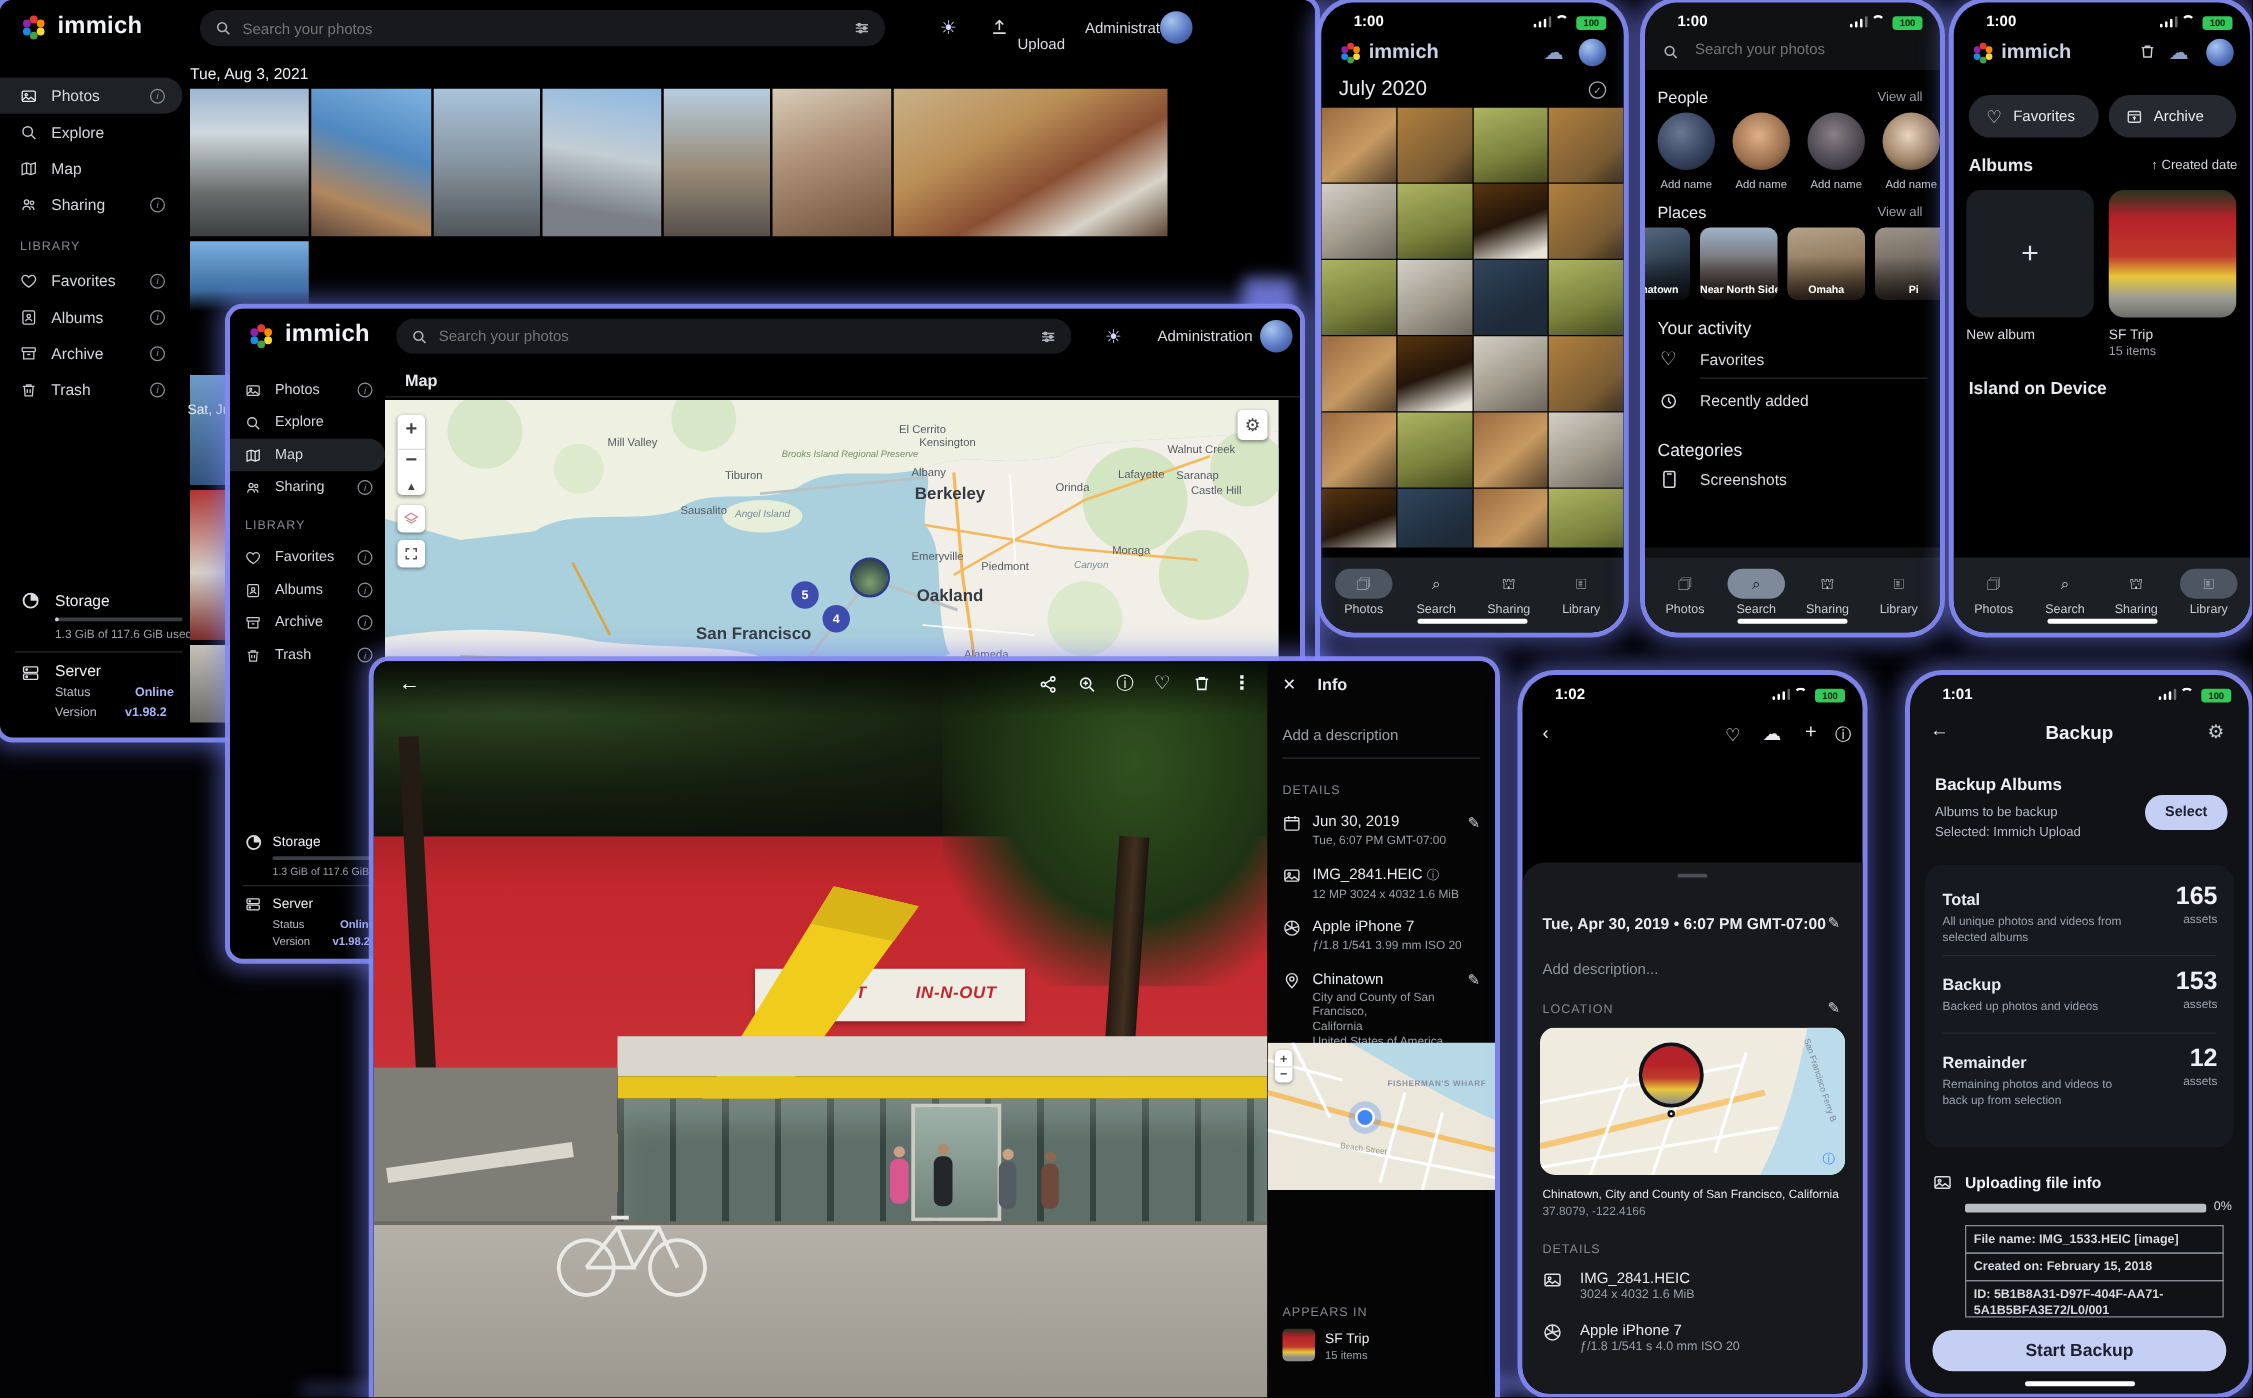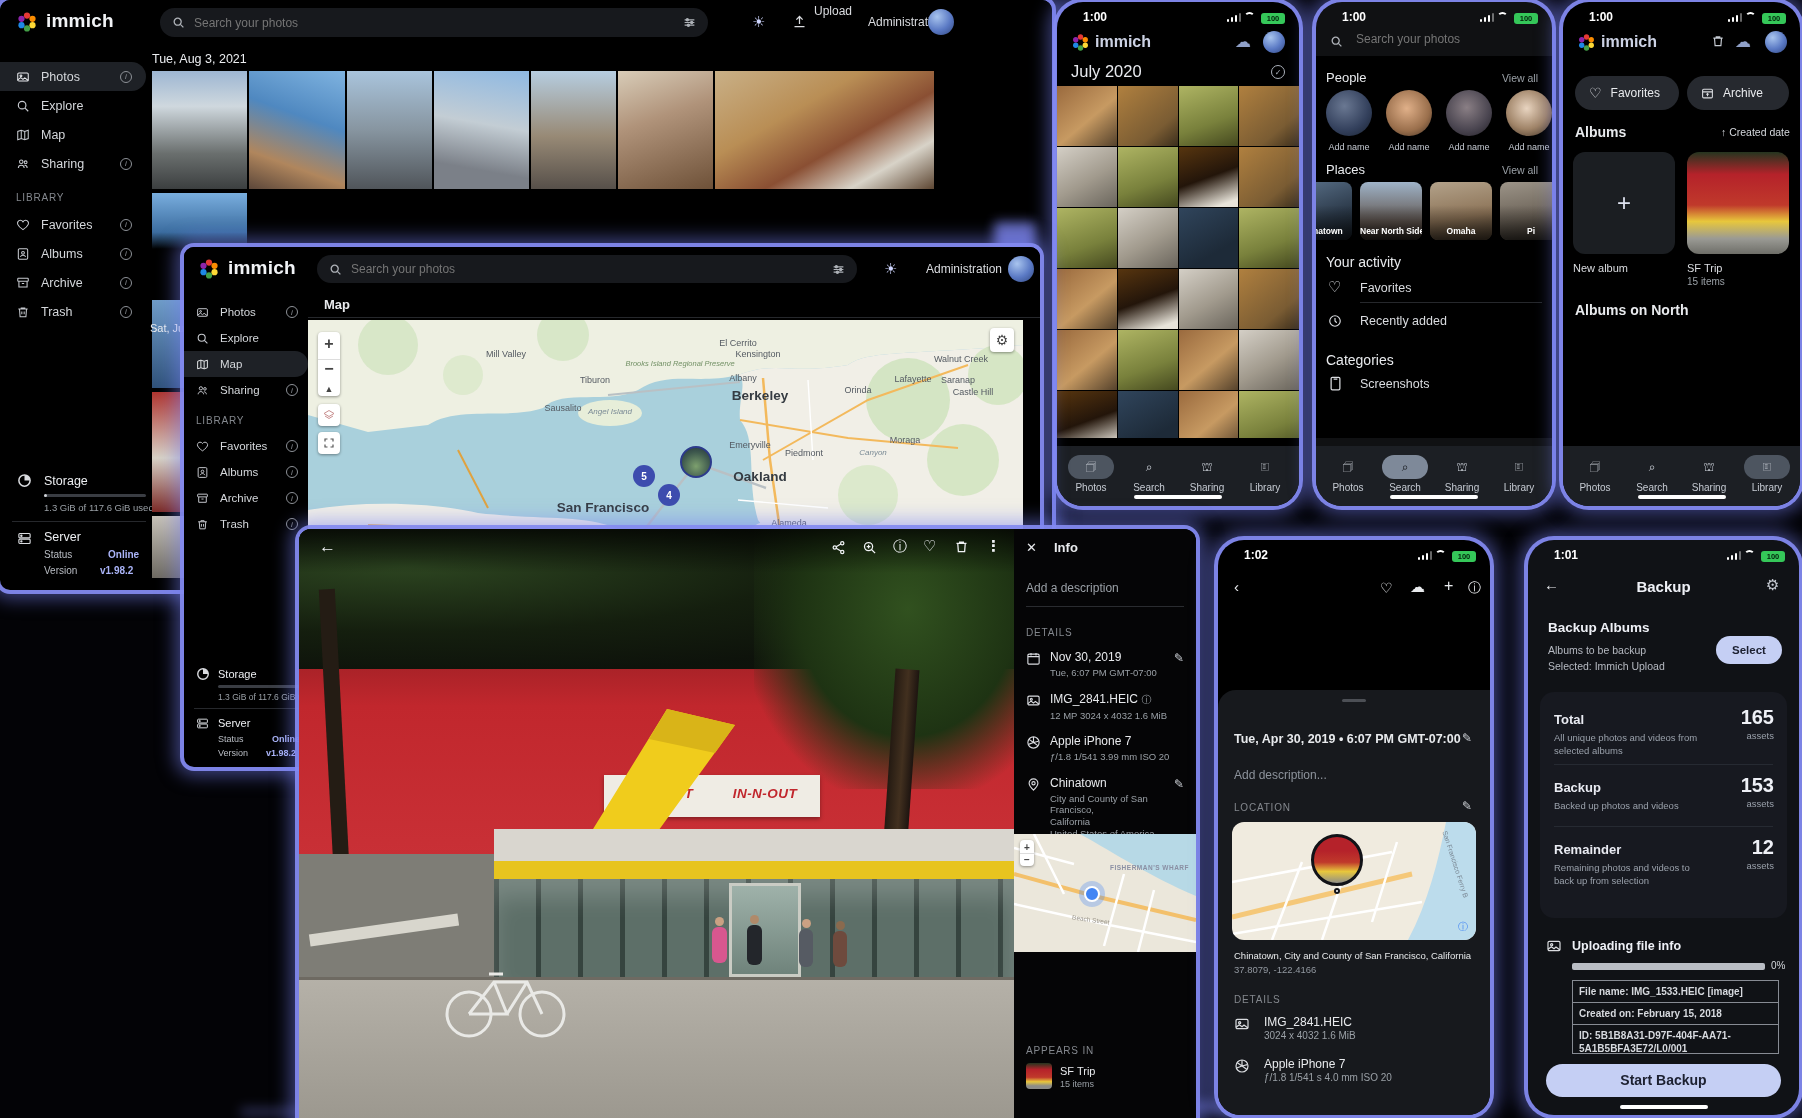--- a/index.html
+++ b/index.html
@@ -113,21 +113,21 @@
             <path d="M3 7h18M3 12h18M3 17h18"></path>
             <circle cx="8" cy="7" r="2" fill="#aeb2b8"></circle>
             <circle cx="16" cy="12" r="2" fill="#aeb2b8"></circle>
             <circle cx="10" cy="17" r="2" fill="#aeb2b8"></circle>
           </svg>
     </div>
     <span class="abs" style="left:752px;top:13px;font-size:15px;color:#cfd6ff">☀</span>
     <svg class="abs" style="left:792px;top:14px" width="15" height="15" viewBox="0 0 24 24" fill="none" stroke="#dadce0" stroke-width="2">
           <path d="M12 16V5M7 9l5-5 5 5M4 20h16"></path>
         </svg>
-    <span class="abs tbtxt" style="left:814px;top:4px">Upload</span>
+    <span class="abs tbtxt" style="left:814px;top:28px">Upload</span>
     <span class="abs tbtxt" style="left:868px;top:15px">Administration</span>
     <div class="abs avatar" style="left:928px;top:9px;width:26px;height:26px"></div>
   </div>
 
   <nav class="abs" style="left:0;top:52px;width:146px">
     <div class="sb sel" style="left:0;top:10px;width:146px;height:29px;padding-left:16px">
       <svg class="svgi" width="14" height="14" viewBox="0 0 24 24" fill="none" stroke="#e8eaed" stroke-width="1.8">
             <rect x="3" y="5" width="18" height="14" rx="2"></rect>
             <circle cx="8.5" cy="10" r="1.6"></circle>
             <path d="M3 17l5-4 4 3 3-2.5 6 4.5"></path>
@@ -467,21 +467,21 @@
     <span class="abs" style="left:40px;top:11px;font-size:13px;font-weight:bold">Info</span>
     <span class="abs" style="left:12px;top:52px;font-size:12px;color:#9aa0a6">Add a description</span>
     <div class="abs" style="left:12px;top:77px;width:158px;height:1px;background:#2a2c30"></div>
     <span class="abs seclbl" style="left:12px;top:98px">DETAILS</span>
 
     <svg class="abs" style="left:12px;top:122px" width="15" height="15" viewBox="0 0 24 24" fill="none" stroke="#dadce0" stroke-width="1.8">
           <rect x="3" y="5" width="18" height="16" rx="2"></rect>
           <path d="M3 9h18M8 3v4M16 3v4"></path>
         </svg>
     <div class="irow" style="left:36px;top:121px">
-          <div>Nov 30, 2019</div>
+          <div>Jun 30, 2019</div>
           <div class="isub">Tue, 6:07 PM GMT-07:00</div>
         </div>
     <span class="pencil" style="left:160px;top:122px">✎</span>
 
     <svg class="abs" style="left:12px;top:164px" width="15" height="15" viewBox="0 0 24 24" fill="none" stroke="#dadce0" stroke-width="1.8">
           <rect x="3" y="5" width="18" height="14" rx="2"></rect>
           <circle cx="8.5" cy="10" r="1.6"></circle>
           <path d="M3 17l5-4 4 3 3-2.5 6 4.5"></path>
         </svg>
     <div class="irow" style="left:36px;top:163px">
@@ -705,21 +705,21 @@
   </div>
   <span class="abs" style="left:12px;top:122px;font-size:14px;font-weight:bold;color:#e8eaed">Albums</span>
   <span class="abs" style="left:158px;top:124px;font-size:10.5px;color:#d4d7dc">↑ <span>Created date</span></span>
   <div class="abs" style="left:10px;top:150px;width:102px;height:102px;background:#1b1e22;border-radius:12px;display:flex;align-items:center;justify-content:center;font-size:24px;color:#dfe3f0">
         <span>+</span>
       </div>
   <div class="abs" style="left:124px;top:150px;width:102px;height:102px;border-radius:12px;background:linear-gradient(180deg,#25351f 0%,#b5222a 22%,#c0392b 52%,#e8c73c 68%,#9a9a94 85%,#6e6e68 100%)"></div>
   <span class="abs" style="left:10px;top:260px;font-size:11px;color:#dadce0">New album</span>
   <span class="abs" style="left:124px;top:260px;font-size:11px;color:#dadce0">SF Trip</span>
   <span class="abs" style="left:124px;top:274px;font-size:10px;color:#9aa0a6">15 items</span>
-  <span class="abs" style="left:12px;top:300px;font-size:14px;font-weight:bold;color:#e8eaed">Albums on North</span>
+  <span class="abs" style="left:12px;top:300px;font-size:14px;font-weight:bold;color:#e8eaed">Island on Device</span>
   <nav class="navbar">
     <div class="nitem" style="left:4px;top:9px"><span class="npill">🗇</span><span>Photos</span></div>
     <div class="nitem" style="left:61px;top:9px"><span class="npill">⌕</span><span>Search</span></div>
     <div class="nitem" style="left:118px;top:9px"><span class="npill">⛫</span><span>Sharing</span></div>
     <div class="nitem" style="left:176px;top:9px"><span class="npill on">🗉</span><span>Library</span></div>
     <div class="homei"></div>
   </nav>
 </section>
 
 <section class="win phone" style="left:1218px;top:540px;width:272px;height:575px;z-index:5;border-radius:26px 26px 22px 22px">

